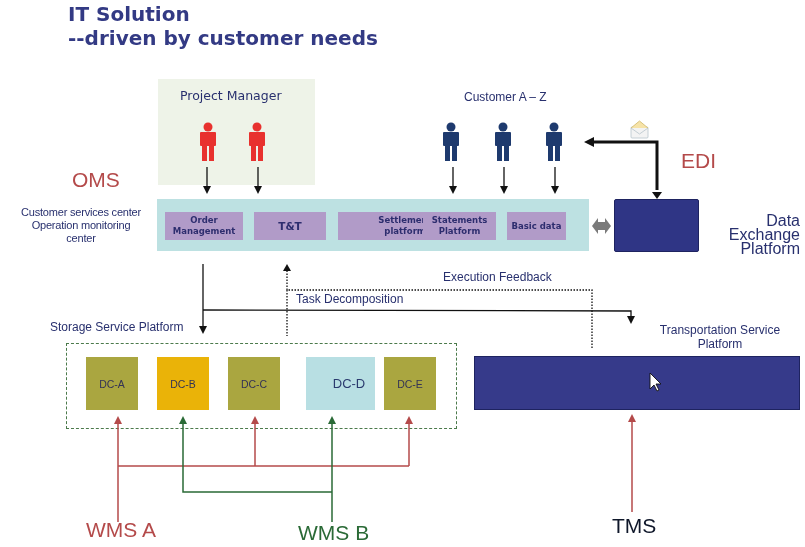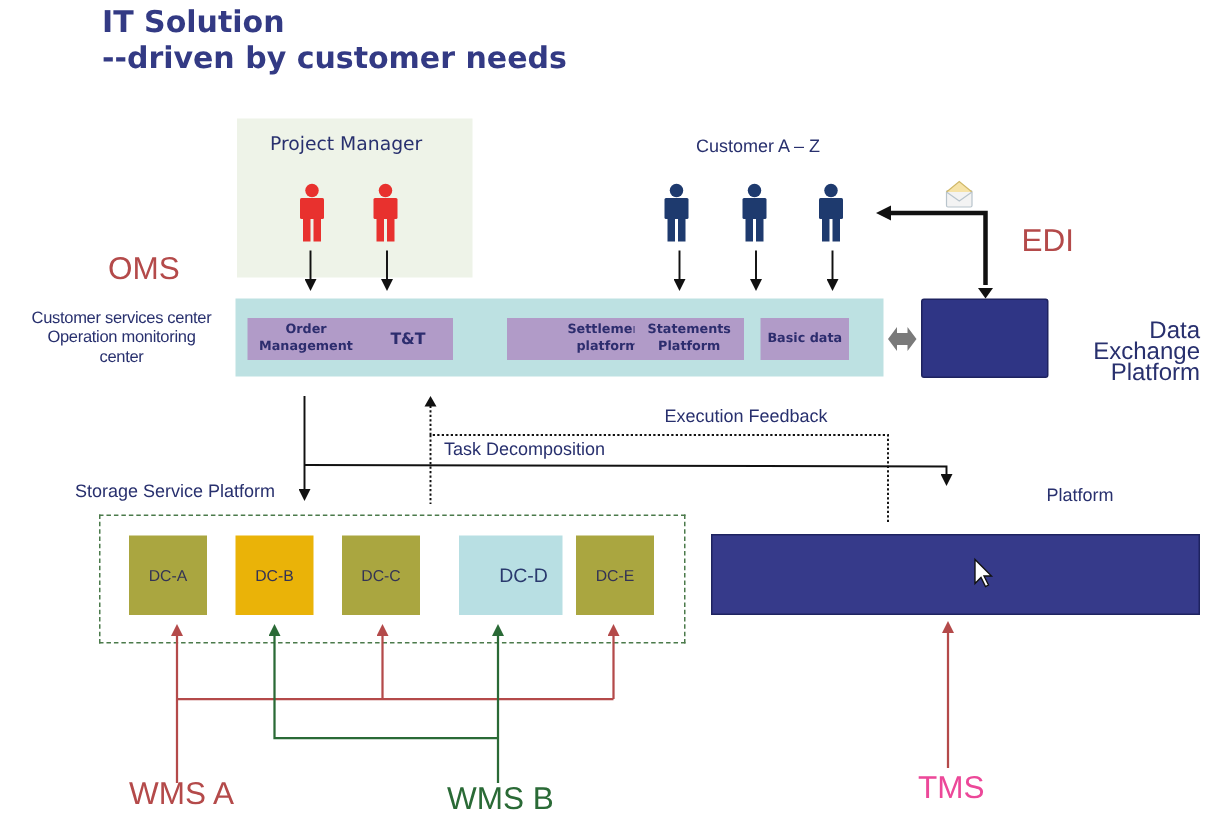--- a/index.html
+++ b/index.html
@@ -49,21 +49,21 @@
   <div>center</div>
 </div>
 
 <div class="abs oms-bar"></div>
 <div class="abs module" style="left:165px; width:78px;">
   <div>
       <div>Order</div>
       <div>Management</div>
     </div>
 </div>
-<div class="abs module big" style="left:242px; width:60px;">
+<div class="abs module big" style="left:254px; width:72px;">
   <div>T&amp;T</div>
 </div>
 <div class="abs module" style="left:338px; width:72px;padding-left:31px;">
   <div>
       <div>Settlement</div>
       <div>platform</div>
     </div>
 </div>
 <div class="abs module" style="left:423px; width:73px;">
   <div>
@@ -86,27 +86,28 @@
 
 <div class="abs storage-label">Storage Service Platform</div>
 <div class="abs storage-box"></div>
 <div class="abs dc" style="left: 86px; background: rgb(170, 166, 64);">DC-A</div>
 <div class="abs dc" style="left: 157px; background: #eab308;">DC-B</div>
 <div class="abs dc" style="left: 228px; background: rgb(170, 166, 64);">DC-C</div>
 <div class="abs dc big" style="left: 306px; background: rgb(184, 223, 227);">DC-D</div>
 <div class="abs dc" style="left: 384px; background: rgb(170, 166, 64);">DC-E</div>
 
 <div class="abs transport-label">
+  <div>Transportation Service</div>
   <div>Platform</div>
 </div>
 <div class="abs tsp"></div>
 
 <div class="abs sys-label" style="left: 86px; top: 518px; color: rgb(180, 74, 74);">WMS A</div>
 <div class="abs sys-label" style="left: 298px; top: 521px; color: rgb(42, 106, 54);">WMS B</div>
-<div class="abs sys-label" style="left: 612px; top: 514px; color: #ec4899;">TMS</div>
+<div class="abs sys-label" style="left: 612px; top: 514px; color: #0f172a;">TMS</div>
 
 <svg width="805" height="547" viewBox="0 0 805 547" style="pointer-events:none;">
   <defs>
     <marker id="ah-black" markerWidth="8" markerHeight="8" refX="4" refY="4" orient="auto" markerUnits="userSpaceOnUse">
       <path d="M0,0 L8,4 L0,8 z" fill="#111"></path>
     </marker>
     <marker id="ah-red" markerWidth="8" markerHeight="8" refX="4" refY="4" orient="auto" markerUnits="userSpaceOnUse">
       <path d="M0,0 L8,4 L0,8 z" fill="#b44a4a"></path>
     </marker>
     <marker id="ah-green" markerWidth="8" markerHeight="8" refX="4" refY="4" orient="auto" markerUnits="userSpaceOnUse">

